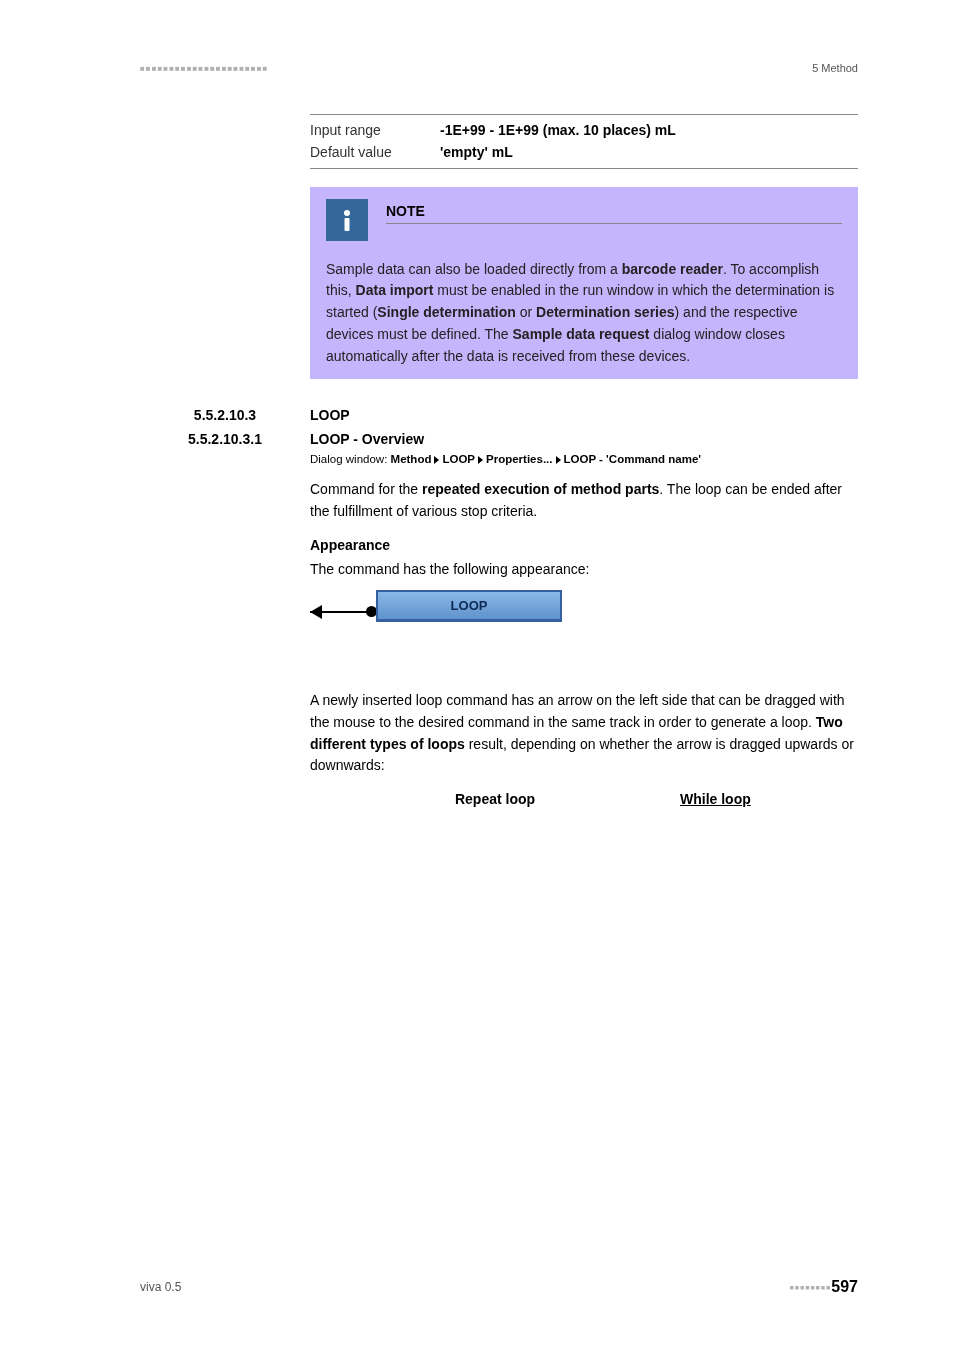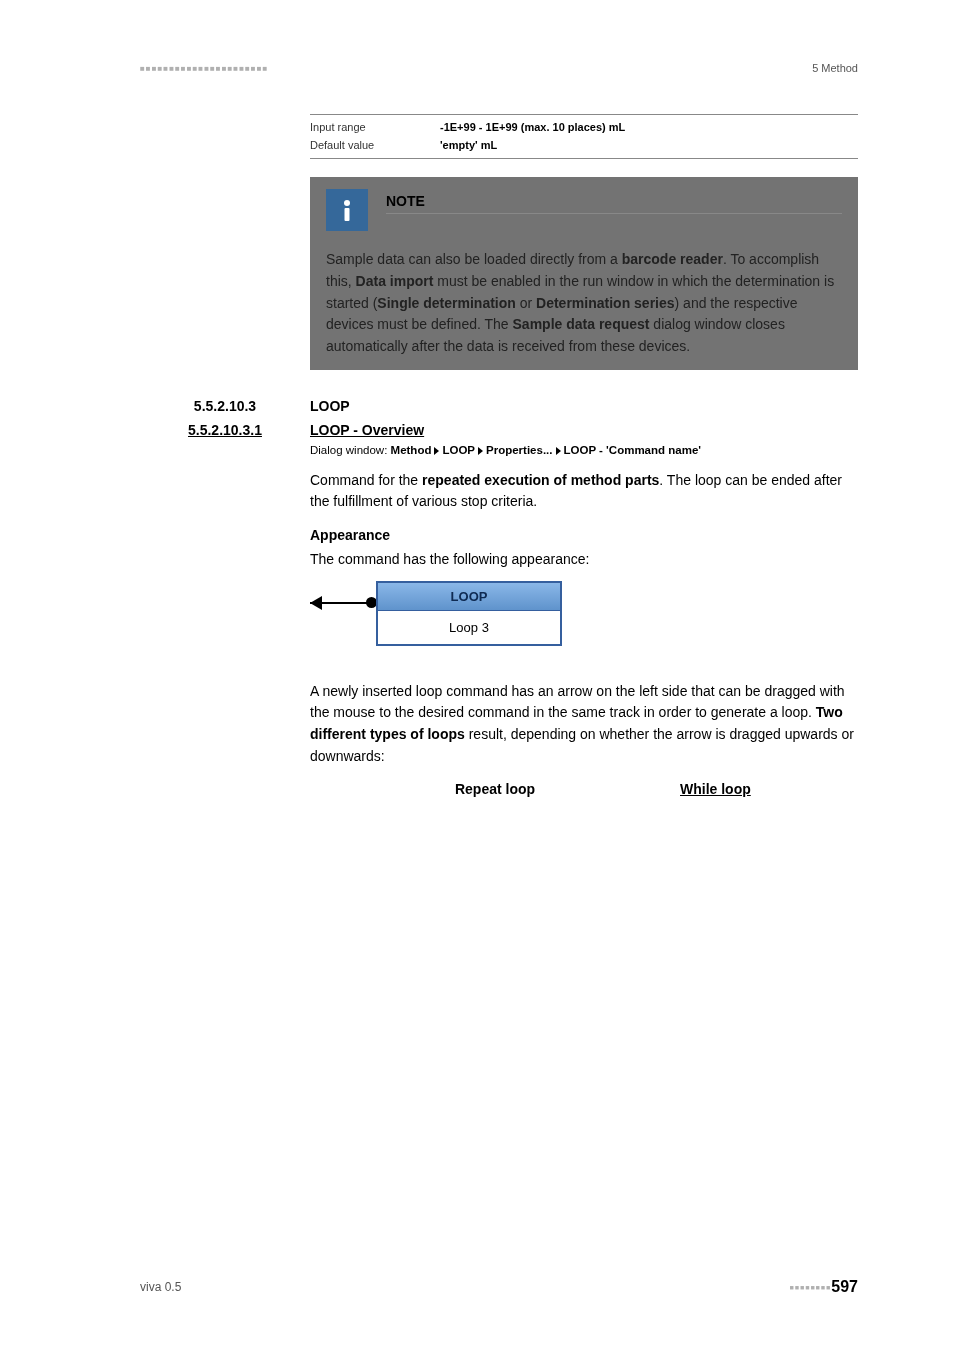--- a/index.html
+++ b/index.html
@@ -44,35 +44,35 @@
 
     .param-block {
       border-top: 1px solid #888;
       border-bottom: 1px solid #888;
       padding: 4px 0;
       margin-bottom: 18px;
     }
 
     .param-row {
       display: flex;
-      font-size: 11px;
+      font-size: 14px;
       line-height: 1.6;
     }
 
     .param-label {
       width: 130px;
       color: #333;
     }
 
     .param-value {
       font-weight: bold;
     }
 
     .note-block {
-      background: #737373;
+      background: #c4b5fd;
       padding: 12px 16px;
       margin-bottom: 28px;
     }
 
     .note-header {
       display: flex;
       align-items: flex-start;
       margin-bottom: 18px;
     }
 
@@ -305,21 +305,21 @@
       <span>Sample data can also be loaded directly from a </span><b>barcode reader</b><span>. To accomplish this, </span><b>Data import</b><span> must be enabled in the run window in which the determination is started (</span><b>Single determination</b><span> or </span><b>Determination series</b><span>) and the respective devices must be defined. The </span><b>Sample data request</b><span> dialog window closes automatically after the data is received from these devices.</span>
     </div>
   </div>
 </div>
 
 <div class="section-wrap">
   <div class="section-number">5.5.2.10.3</div>
   <div class="section-title">LOOP</div>
 </div>
 
-<div class="section-wrap" style="margin-bottom:4px;text-decoration:underline;">
+<div class="section-wrap" style="margin-bottom:4px;">
   <div class="section-number">5.5.2.10.3.1</div>
   <div class="section-title">LOOP - Overview</div>
 </div>
 
 <div class="content-area">
   <div class="dialog-path">
     <span>Dialog window: </span><b>Method</b><span class="play-triangle"></span><b>LOOP</b><span class="play-triangle"></span><b>Properties...</b><span class="play-triangle"></span><b>LOOP - 'Command name'</b>
   </div>
 
   <div class="para">
@@ -328,21 +328,20 @@
 
   <div class="subhead">Appearance</div>
   <div class="para" style="margin-bottom:6px;">The command has the following appearance:</div>
 
   <div class="loop-image">
     <div class="loop-arrow-head"></div>
     <div class="loop-arrow-line"></div>
     <div class="loop-arrow-dot"></div>
     <div class="loop-box">
       <div class="loop-box-header">LOOP</div>
-      <div class="loop-box-body">Loop 3</div>
     </div>
   </div>
 
   <div class="para">
     <span>A newly inserted loop command has an arrow on the left side that can be dragged with the mouse to the desired command in the same track in order to generate a loop. </span><b>Two different types of loops</b><span> result, depending on whether the arrow is dragged upwards or downwards:</span>
   </div>
 
   <div class="loop-types">
     <div class="loop-type-left">Repeat loop</div>
     <div class="loop-type-right">While loop</div>

